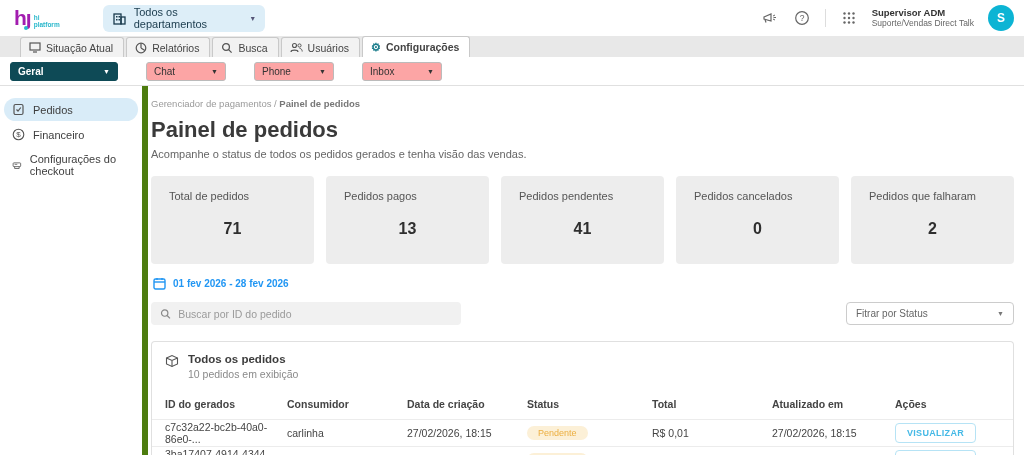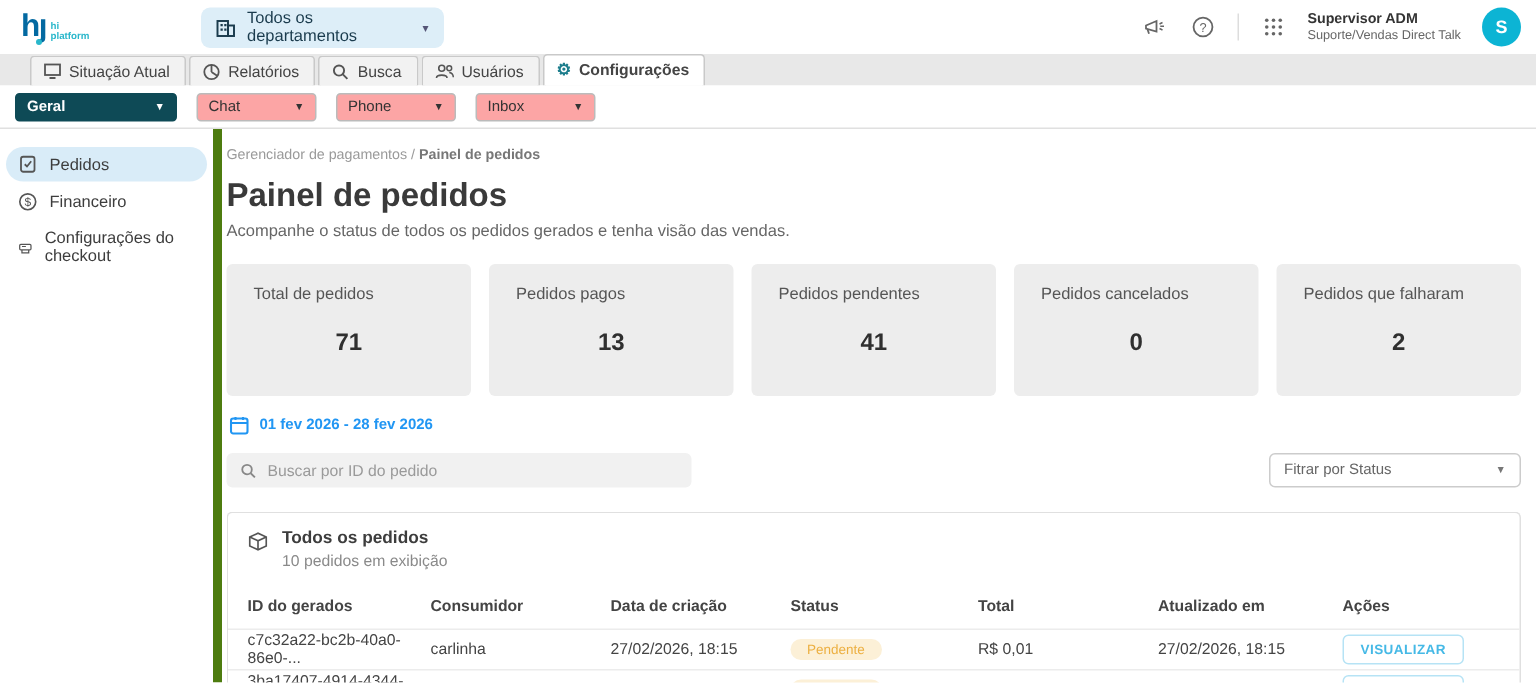--- a/index.html
+++ b/index.html
@@ -3,45 +3,45 @@
 <meta charset="utf-8">
 <style>
   * { margin:0; padding:0; box-sizing:border-box; }
   html,body { width:1024px; height:455px; overflow:hidden; background:#fff;
     font-family:"Liberation Sans", sans-serif; color:#444; }
   .screen { position:relative; width:1024px; height:455px; }
 
   
   .topbar { height:36px; background:#fff; display:flex; align-items:center; padding:0 10px 0 14px; }
   .logo { display:flex; align-items:flex-start; gap:3px; cursor:pointer; }
-  .logo-mark { font-weight:bold; font-size:21px; line-height:20px; color:#0369a1; position:relative; letter-spacing:-1px; }
+  .logo-mark { font-weight:bold; font-size:21px; line-height:20px; color:#a21caf; position:relative; letter-spacing:-1px; }
   .logo-mark::after { content:""; position:absolute; left:10px; bottom:-2px; width:4px; height:4px; border-radius:50%; background:#29b7cb; }
   .logo-text { display:flex; flex-direction:column; font-size:6.5px; font-weight:bold; color:#29b7cb; line-height:7px; margin-top:6px; }
-  .dept-select { margin-left:74px; background:#ddeef8; border-radius:6px; height:27px; width:162px;
+  .dept-select { margin-left:43px; background:#ddeef8; border-radius:6px; height:27px; width:162px;
     display:flex; align-items:center; gap:8px; padding:0 10px; font-size:11px; color:#1a3b4d; cursor:pointer; }
   .dept-caret { margin-left:auto; font-size:8px; color:#557; }
   .top-right { margin-left:auto; display:flex; align-items:center; gap:14px; }
   .icon-btn { width:18px; height:18px; display:flex; align-items:center; justify-content:center; cursor:pointer; }
   .v-divider { width:1px; height:18px; background:#ddd; }
   .user-block { text-align:left; line-height:11px; }
   .user-name { font-size:9.5px; font-weight:bold; color:#333; }
   .user-role { font-size:8.5px; color:#666; }
   .avatar { width:26px; height:26px; border-radius:50%; background:#0cb4d4; color:#fff; font-size:12px; font-weight:bold;
     display:flex; align-items:center; justify-content:center; cursor:pointer; }
 
   
   .tabstrip { height:21px; background:#e8e8e8; display:flex; align-items:flex-end; padding-left:20px; }
   .tab { display:flex; align-items:center; gap:5px; font-size:10.5px; color:#444; background:#f2f2f2;
     border:1px solid #c9c9c9; border-bottom:none; border-radius:3px 3px 0 0; padding:3px 10px 3px 8px;
     margin-right:2px; height:20px; cursor:pointer; }
   .tab.active { background:#fff; font-weight:bold; height:21px; }
   .tab .gear { color:#1c7d8c; font-size:11px; line-height:10px; }
 
   
-  .channelrow { height:29px; background:#fff; border-bottom:1px solid #e0e0e0; display:flex; gap:13px; align-items:center; padding-left:10px; }
+  .channelrow { height:29px; background:#fff; border-bottom:1px solid #e0e0e0; display:flex; gap:28px; align-items:center; padding-left:10px; }
   .chan { width:80px; height:19px; border:1px solid #bbb; border-radius:3px; background:#fca5a5;
     display:flex; align-items:center; justify-content:space-between; padding:0 7px; font-size:10px; color:#333; cursor:pointer; }
   .chan.selected { width:108px; background:#0e4a56; border-color:#0e4a56; color:#fff; font-weight:bold; }
   .chan .caret { font-size:7px; }
 
   
   .bodywrap { display:flex; height:369px; }
   .sidebar { width:148px; border-right:6px solid #4d7c0f; padding-top:10px; }
   .side-item { display:flex; align-items:center; gap:8px; font-size:11px; color:#3d3d3d;
     padding:5px 8px; margin:2px 4px; border-radius:12px; cursor:pointer; }

